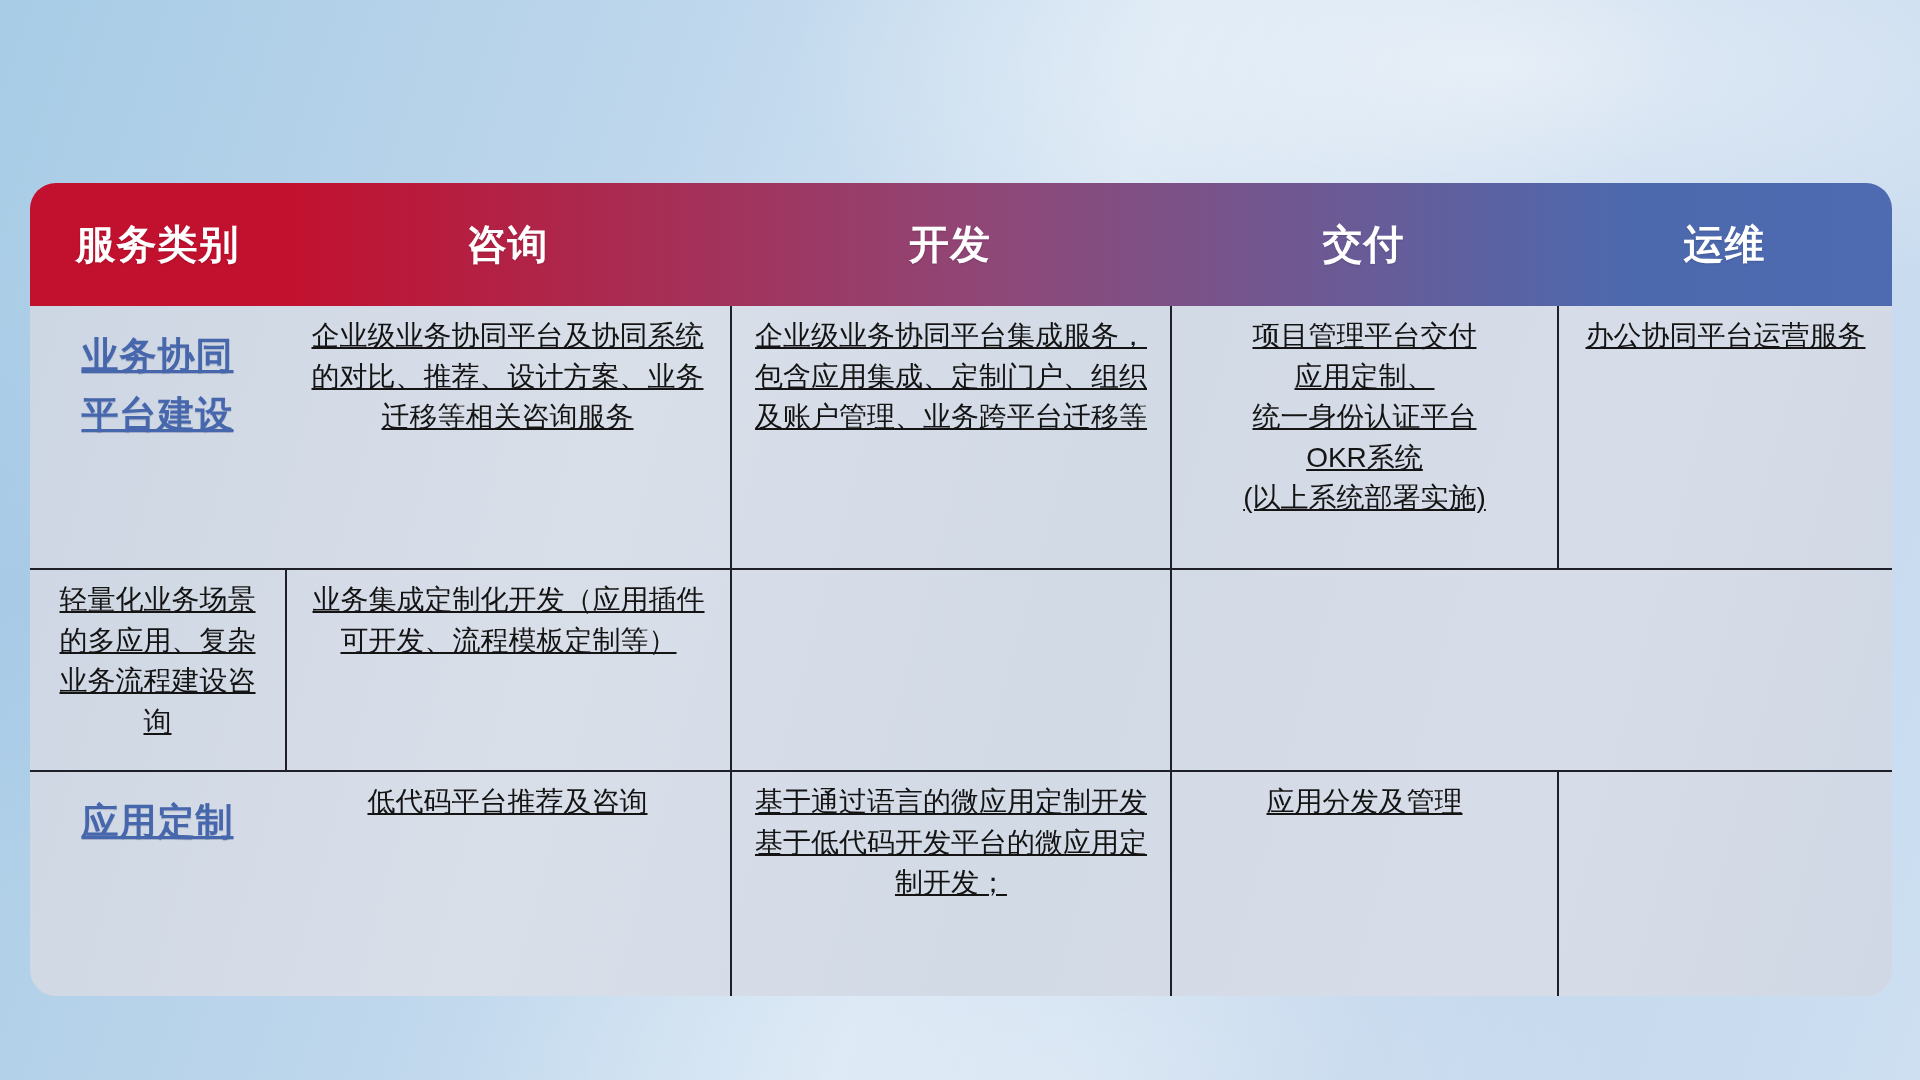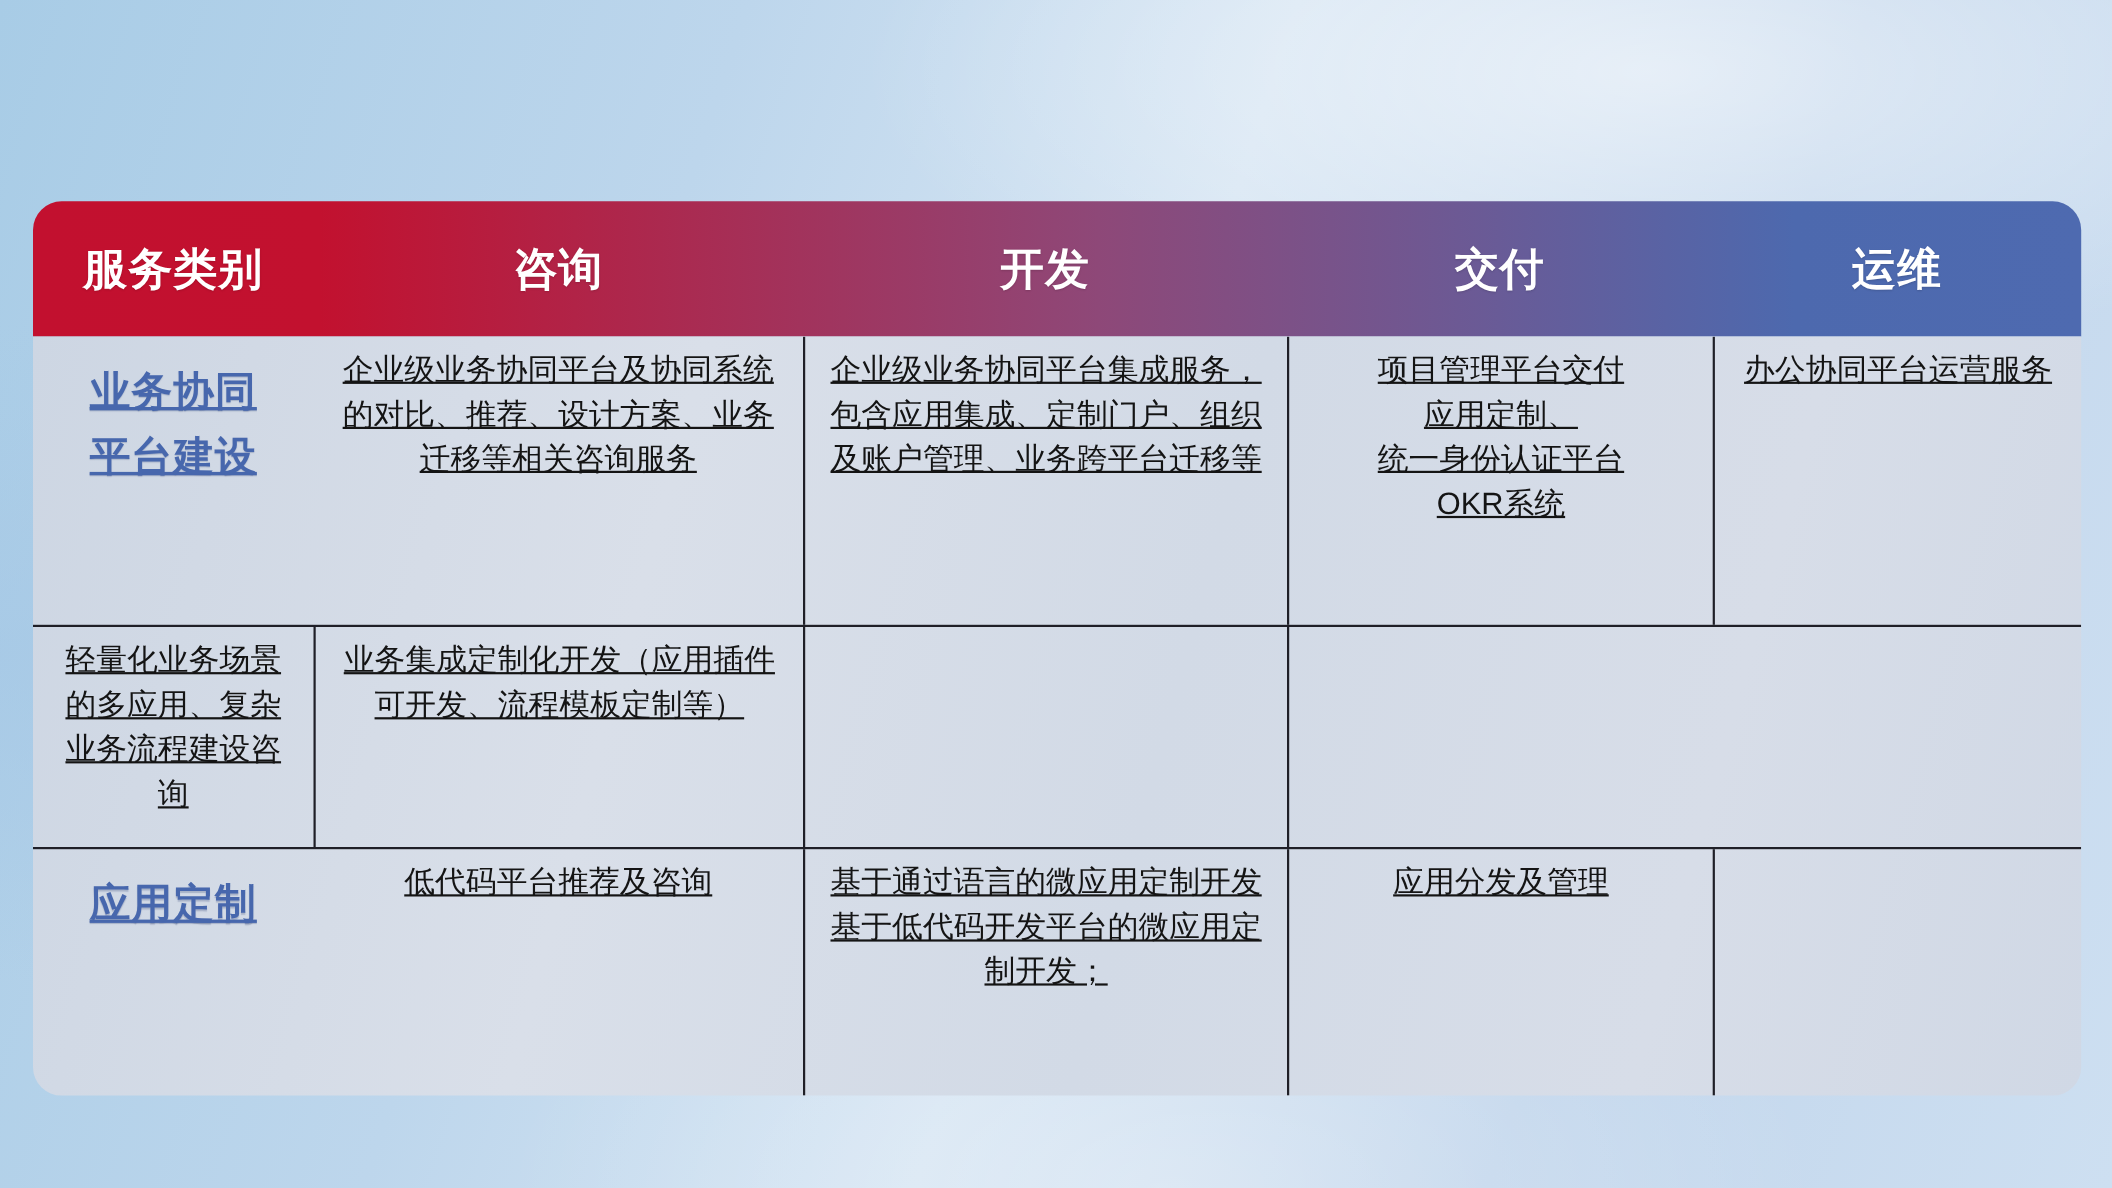--- a/index.html
+++ b/index.html
@@ -87,20 +87,21 @@
           <div class="ln">企业级业务协同平台及协同系统的对比、推荐、设计方案、业务迁移等相关咨询服务</div>
         </div>
         <div class="cell bl">
           <div class="ln">企业级业务协同平台集成服务，包含应用集成、定制门户、组织及账户管理、业务跨平台迁移等</div>
         </div>
         <div class="cell bl">
           <div class="ln">项目管理平台交付</div>
           <div class="ln">应用定制、</div>
           <div class="ln">统一身份认证平台</div>
           <div class="ln">OKR系统</div>
+          <div class="ln">(以上系统部署实施)</div>
         </div>
         <div class="cell bl">
           <div class="ln">办公协同平台运营服务</div>
         </div>
       </div>
 
       <div class="row">
         <div class="cell">
           <div class="ln">轻量化业务场景的多应用、复杂业务流程建设咨询</div>
         </div>

